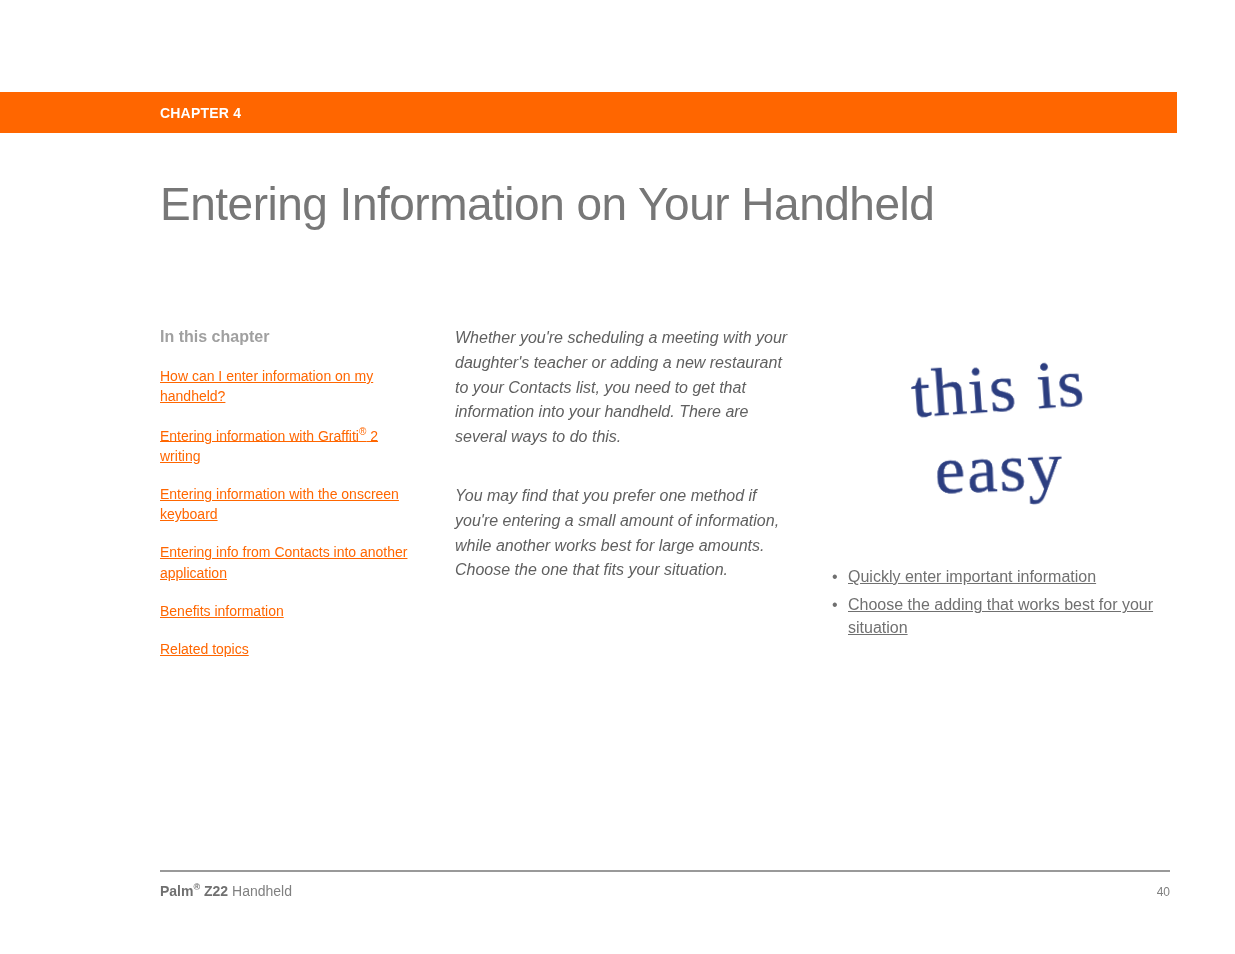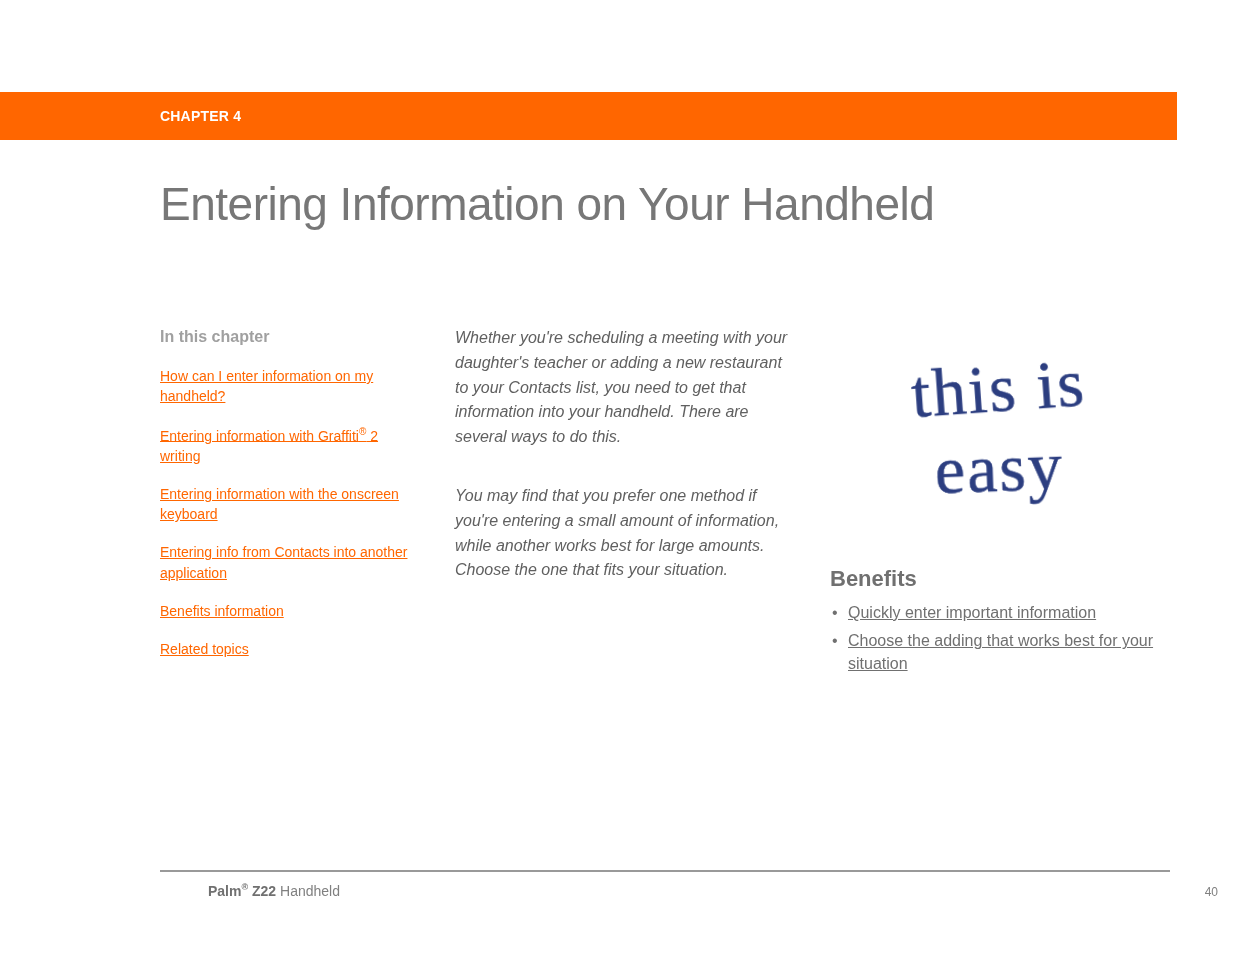--- a/index.html
+++ b/index.html
@@ -9,21 +9,21 @@
     width: 1235px;
     height: 954px;
     position: relative;
     color: #555;
   }
   .orange-bar {
     position: absolute;
     top: 92px;
     left: 0;
     width: 1177px;
-    height: 48px;
+    height: 41px;
     background: #ff6600;
     color: #ffffff;
     font-weight: bold;
     font-size: 14px;
     display: flex;
     align-items: center;
     padding-left: 160px;
     letter-spacing: 0.2px;
   }
   .page-title {
@@ -127,21 +127,20 @@
   .footer {
     position: absolute;
     left: 160px;
     top: 882px;
     width: 1010px;
     display: flex;
     justify-content: space-between;
     align-items: baseline;
     color: #808080;
     font-size: 14px;
-    margin-left: 48px;
   }
   .footer .product b { color: #707070; }
   .footer .product sup { font-size: 9px; }
   .footer .pagenum { font-size: 12px; }
 </style>
 </head>
 <body>
 
 <div class="orange-bar">
   <span>CHAPTER 4</span>
@@ -183,21 +182,20 @@
 </div>
 
 <div class="right-col">
   <div class="handwriting">
     <svg width="340" height="210" viewBox="0 0 340 210">
       <text x="170" y="85" text-anchor="middle" transform="rotate(-4 170 85)">this is</text>
       <text x="170" y="165" text-anchor="middle" transform="rotate(-2 170 165)">easy</text>
     </svg>
   </div>
 
-  <div class="benefits-heading">Benefits</div>
   <ul class="benefits-list">
     <li>Quickly enter important information</li>
     <li>Choose the adding that works best for your situation</li>
   </ul>
 </div>
 
 <div class="footer-rule"></div>
 <div class="footer">
   <span class="product">
     <b><span>Palm</span><sup>®</sup><span> Z22</span></b><span> Handheld</span>

